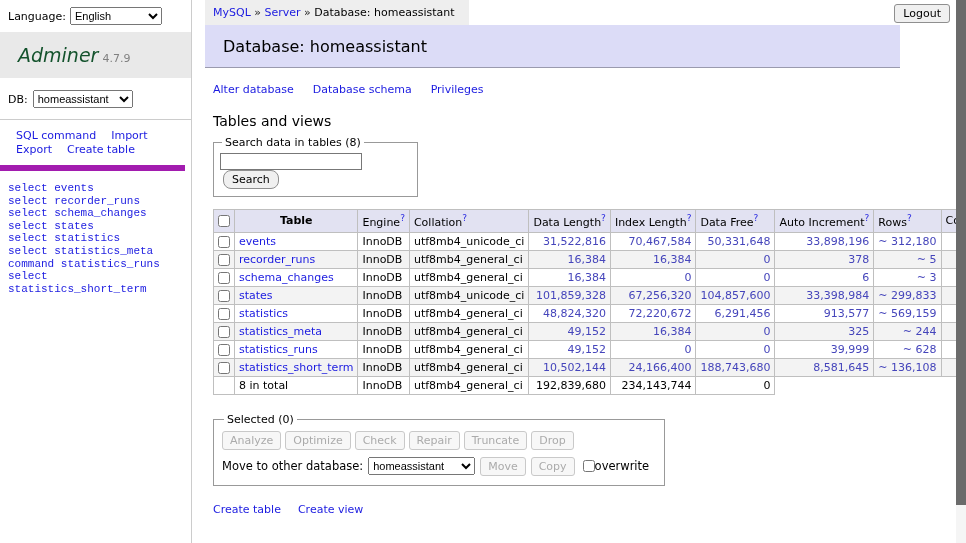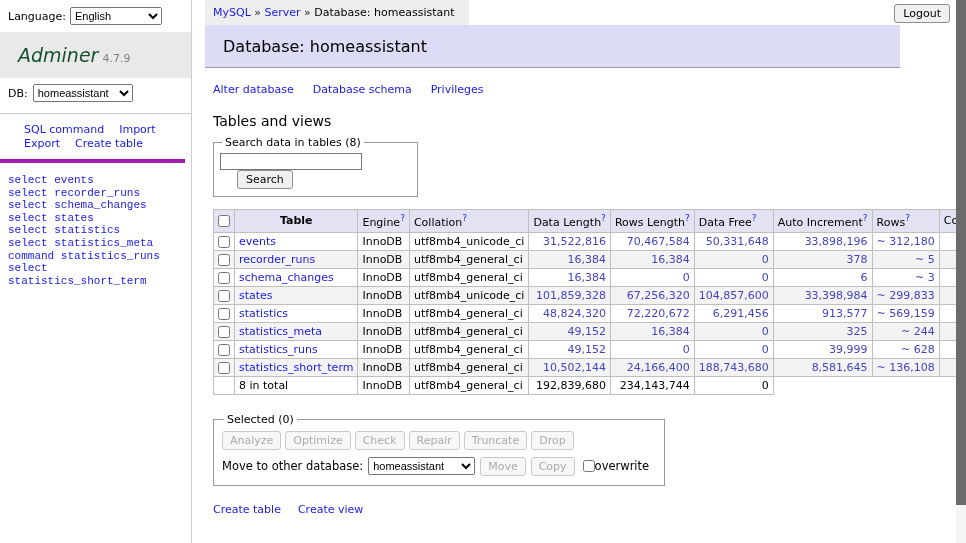--- a/index.html
+++ b/index.html
@@ -25,25 +25,25 @@
   .lang-row { padding: 7px 8px 6px 8px; white-space: nowrap; }
   .lang-row select { width: 92px; height: 18px; font-size: 11px; margin-left: 4px; }
   h1.brand {
     background: #e9e9e9;
     padding: 10px 0 11px 18px;
     font-weight: normal;
     margin-top: 1px;
   }
   h1.brand .brand-name { font-style: italic; font-size: 19px; color: #14532d; }
   h1.brand .brand-version { font-size: 11px; color: #808080; margin-left: 4px; }
-  .db-row { padding: 6px 8px 11px 8px; border-bottom: 1px solid #ccc; white-space: nowrap; }
+  .db-row { padding: 12px 8px 11px 8px; border-bottom: 1px solid #ccc; white-space: nowrap; }
   .db-row select { width: 100px; height: 18px; font-size: 11px; margin-left: 5px; }
   .side-actions {
-    padding: 9px 8px 9px 24px;
-    border-bottom: 4px solid #a21caf;
+    padding: 9px 8px 9px 16px;
+    border-bottom: 6px solid #a21caf;
     display: flex; flex-wrap: wrap;
     column-gap: 15px; row-gap: 1px;
     width: 185px;
     line-height: 13px;
     align-items: center;
   }
   .side-tables { list-style: none; padding: 11px 8px; font-family: Liberation Mono, monospace; }
   .side-tables li { line-height: 12.6px; }
 
   
@@ -85,21 +85,21 @@
     width: fit-content;
   }
   fieldset legend { font-size: 11px; padding: 0 3px; margin-left: 2px; }
   .search-fs { width: 205px; }
   .search-fs input[type="text"] {
     width: 142px; height: 17px;
     border: 1px solid #777;
     font-size: 11px; padding: 0 3px;
     vertical-align: middle;
   }
-  .search-fs .real-btn { margin-left: 17px; vertical-align: middle; }
+  .search-fs .real-btn { margin-left: 3px; vertical-align: middle; border-radius: 8px; }
 
   
   table.db-tables {
     border-collapse: collapse;
     table-layout: fixed;
     margin-top: 12px;
     font-size: 11px;
   }
   table.db-tables td { border: 1px solid #bfbfbf; padding: 2px 4px; height: 17px; white-space: nowrap; overflow: hidden; }
   table.db-tables tr.head td { background: #e2e2f2; height: 20px; padding: 3px 4px; }
@@ -207,21 +207,21 @@
         <col style="width:58px">
           <col style="width:56px">
       </colgroup>
       <tbody>
         <tr class="head">
           <td class="ck"><input type="checkbox" style=""></td>
         <td class="hname"><span>Table</span></td>
             <td class=""><span>Engine</span><sup class="help">?</sup></td>
             <td class=""><span>Collation</span><sup class="help">?</sup></td>
             <td class=""><span>Data Length</span><sup class="help">?</sup></td>
-            <td class=""><span>Rows Length</span><sup class="help">?</sup></td>
+            <td class=""><span>Index Length</span><sup class="help">?</sup></td>
             <td class=""><span>Data Free</span><sup class="help">?</sup></td>
             <td class=""><span>Auto Increment</span><sup class="help">?</sup></td>
             <td class=""><span>Rows</span><sup class="help">?</sup></td>
             <td class=""><span>Comment</span></td>
           </tr>
       <tr class="">
             <td class="ck"><input type="checkbox" style=""></td>
             <td><a class="lnk bold">events</a></td>
             <td>InnoDB</td>
             <td>utf8mb4_unicode_ci</td>

